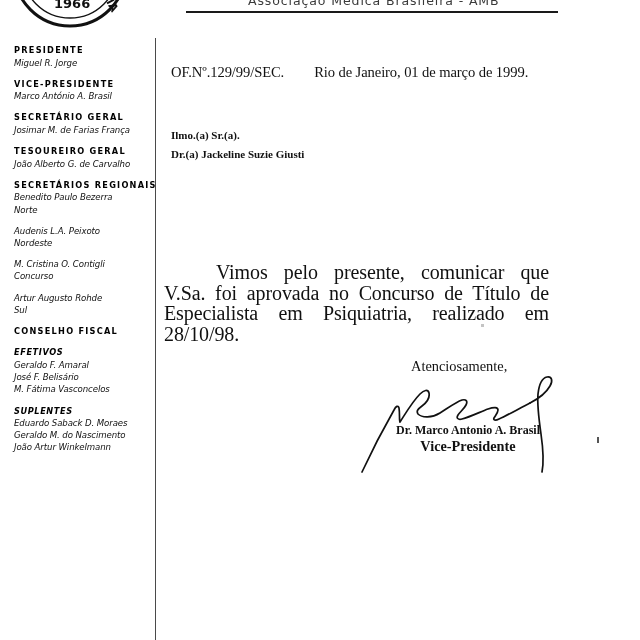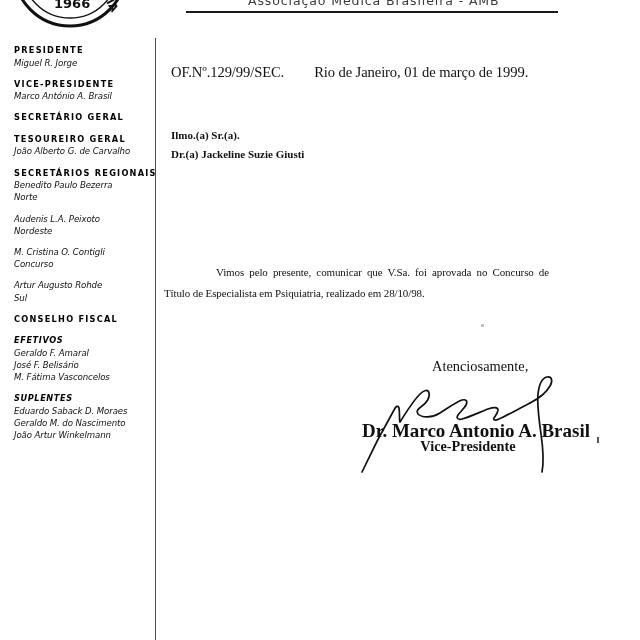--- a/index.html
+++ b/index.html
@@ -108,53 +108,52 @@
     font-size: 11px;
     font-weight: bold;
     line-height: 19px;
   }
 
   .body-par {
     position: absolute;
     left: 164px;
     top: 262px;
     width: 385px;
-    font-size: 11px;
+    font-size: 20px;
     line-height: 20.5px;
     text-align: justify;
     text-indent: 52px;
     letter-spacing: -0.12px;
   }
 
   .closing {
     position: absolute;
     left: 411px;
     top: 358px;
     font-size: 14.4px;
     white-space: nowrap;
-    margin-left: 21px;
   }
 
   
   .sig-area {
     position: absolute;
     left: 352px;
     top: 372px;
     width: 240px;
     height: 110px;
   }
   .sig-area svg { display: block; }
 
   .sig-name {
     position: absolute;
     left: 362px;
     top: 422px;
     width: 212px;
     text-align: center;
-    font-size: 19px;
+    font-size: 12px;
     font-weight: bold;
     line-height: 17.5px;
     white-space: nowrap;
   }
   .sig-title {
     position: absolute;
     left: 362px;
     top: 438px;
     width: 212px;
     text-align: center;
@@ -201,20 +200,21 @@
       <div class="sb-name">Miguel R. Jorge</div>
     </div>
 
     <div class="sb-group">
       <div class="sb-head">VICE-PRESIDENTE</div>
       <div class="sb-name">Marco António A. Brasil</div>
     </div>
 
     <div class="sb-group">
       <div class="sb-head">SECRETÁRIO GERAL</div>
+      <div class="sb-name">Josimar M. de Farias França</div>
     </div>
 
     <div class="sb-group">
       <div class="sb-head">TESOUREIRO GERAL</div>
       <div class="sb-name">João Alberto G. de Carvalho</div>
     </div>
 
     <div class="sb-group">
       <div class="sb-head">SECRETÁRIOS REGIONAIS</div>
       <div class="sb-name">Benedito Paulo Bezerra</div>

